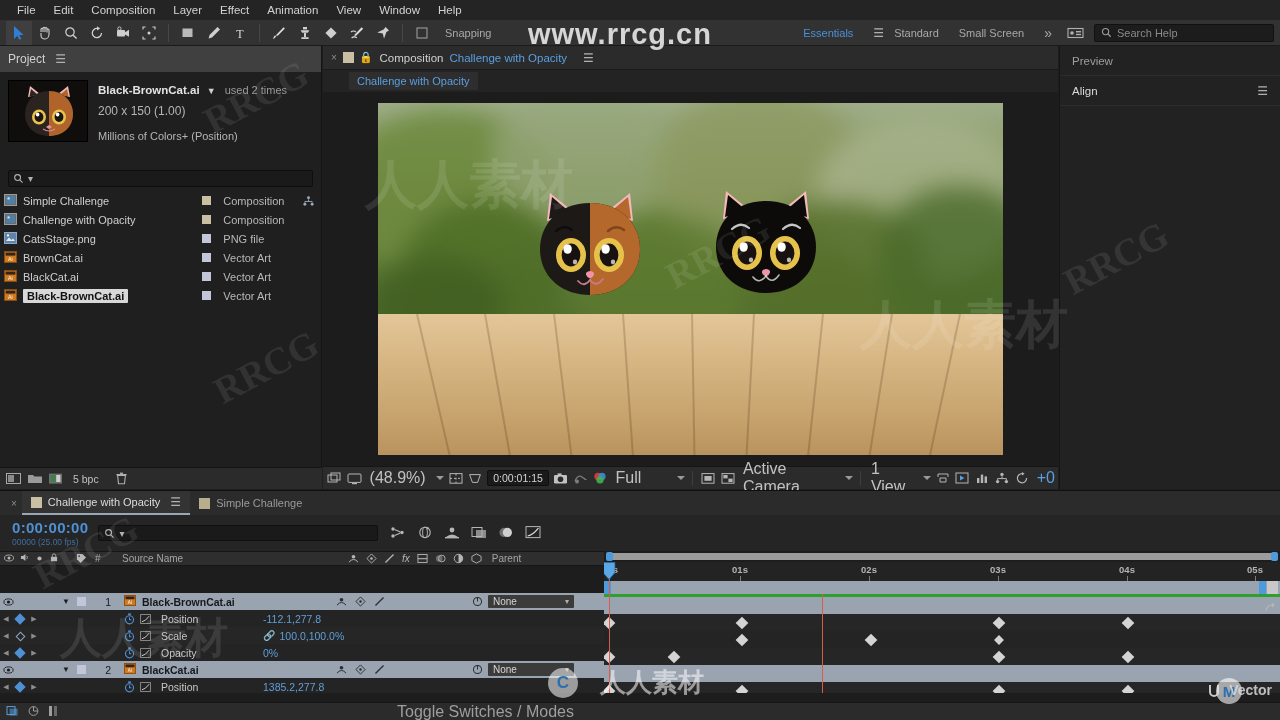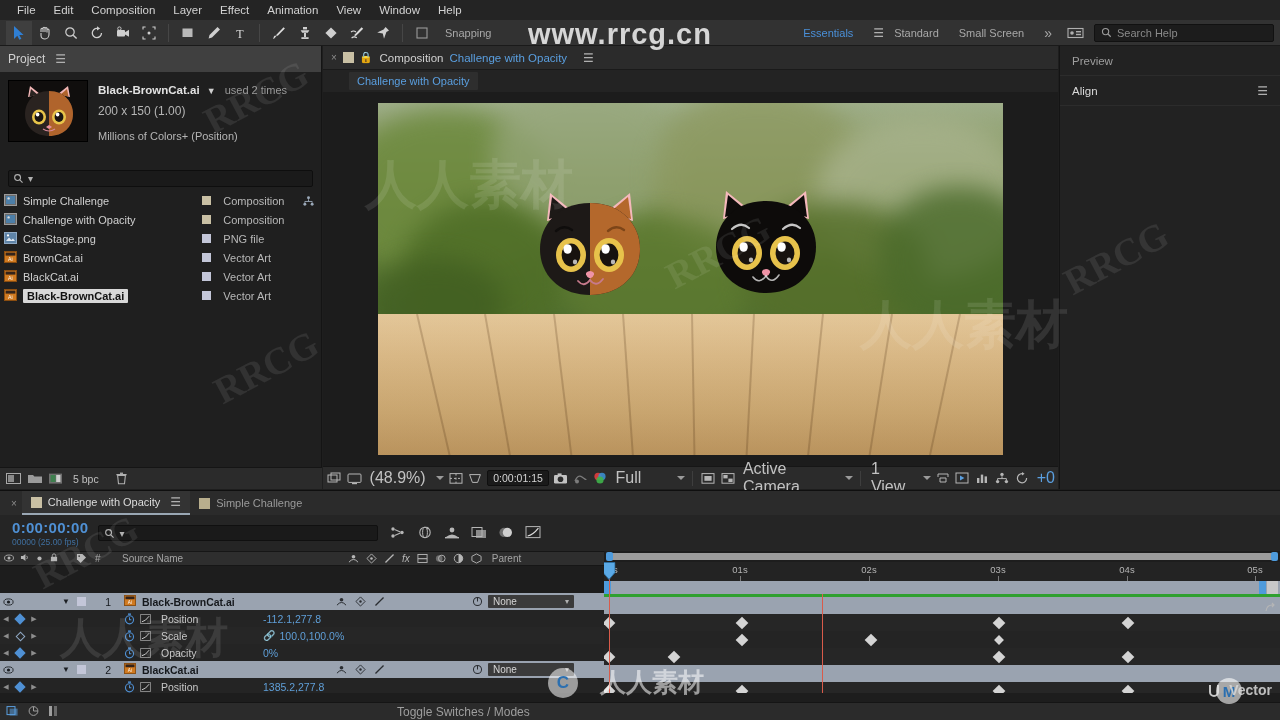--- a/index.html
+++ b/index.html
@@ -234,21 +234,21 @@
   .kf {
     position:absolute; width: 9px; height: 9px; background:#d4d4d4;
     transform: translate(-50%,-50%) rotate(45deg); top: 50%;
   }
   .cti { position:absolute; top: 11px; bottom:0; width:1px; background:#d95b4a; }
 
   .tl-foot {
     position:absolute; left:0; bottom:0; width:1280px; height: 18px; background:#2b2b2b;
     border-top:1px solid #151515; display:flex; align-items:center; padding-left:6px; gap:8px;
   }
-  .tl-foot .tsw { font-size:12px; color:#9e9e9e; margin-left: 330px; }
+  .tl-foot .tsw { font-size:16px; color:#9e9e9e; margin-left: 330px; }
 
   
   .wm { position:absolute; pointer-events:none; user-select:none; font-weight:bold; }
   .wm-rrcg { color: rgba(255,255,255,.085); font-size: 38px; font-family:"Liberation Serif", serif; }
   .wm-cn { color: rgba(255,255,255,.80); font-size: 29px; letter-spacing:1px; font-family:"Liberation Sans",sans-serif;}
   .wm-cjk { color: rgba(255,255,255,.10); font-size: 52px; font-family:"DejaVu Sans", sans-serif; }
   .udemy {
     position:absolute; right: 8px; bottom: 22px; color:#d9d9d9; font-size: 14px;
     display:flex; align-items:center; gap:4px; font-weight:600; opacity:.85;
   }
@@ -1121,21 +1121,21 @@
               <rect x=".6" y=".6" width="10.8" height="9.8" fill="none" stroke="#8f8f8f"></rect>
               <path d="M2 8.6 Q6 8 10 2.4" fill="none" stroke="#c9c9c9" stroke-width="1.1"></path>
             </svg>
         </span>
         <span class="propname" style="padding-left:8px;width:110px">Position</span>
         <span class="propval">1385.2,277.8</span>
       </div>
 
     </div>
 
-    <div class="tl-graph" style="top:60px; height:142px;">
+    <div class="tl-graph" style="top:60px; height:142px;font-weight:bold;">
 
       <div class="tl-scrollbar">
         <div class="sb-thumb"></div>
         <div class="sb-cap" style="left:2px"></div>
         <div class="sb-cap" style="right:2px"></div>
       </div>
 
       <div class="tl-ruler">
         <span class="rtick" style="left:6px">00s</span>
         <span class="rtick" style="left:136px">01s</span>

